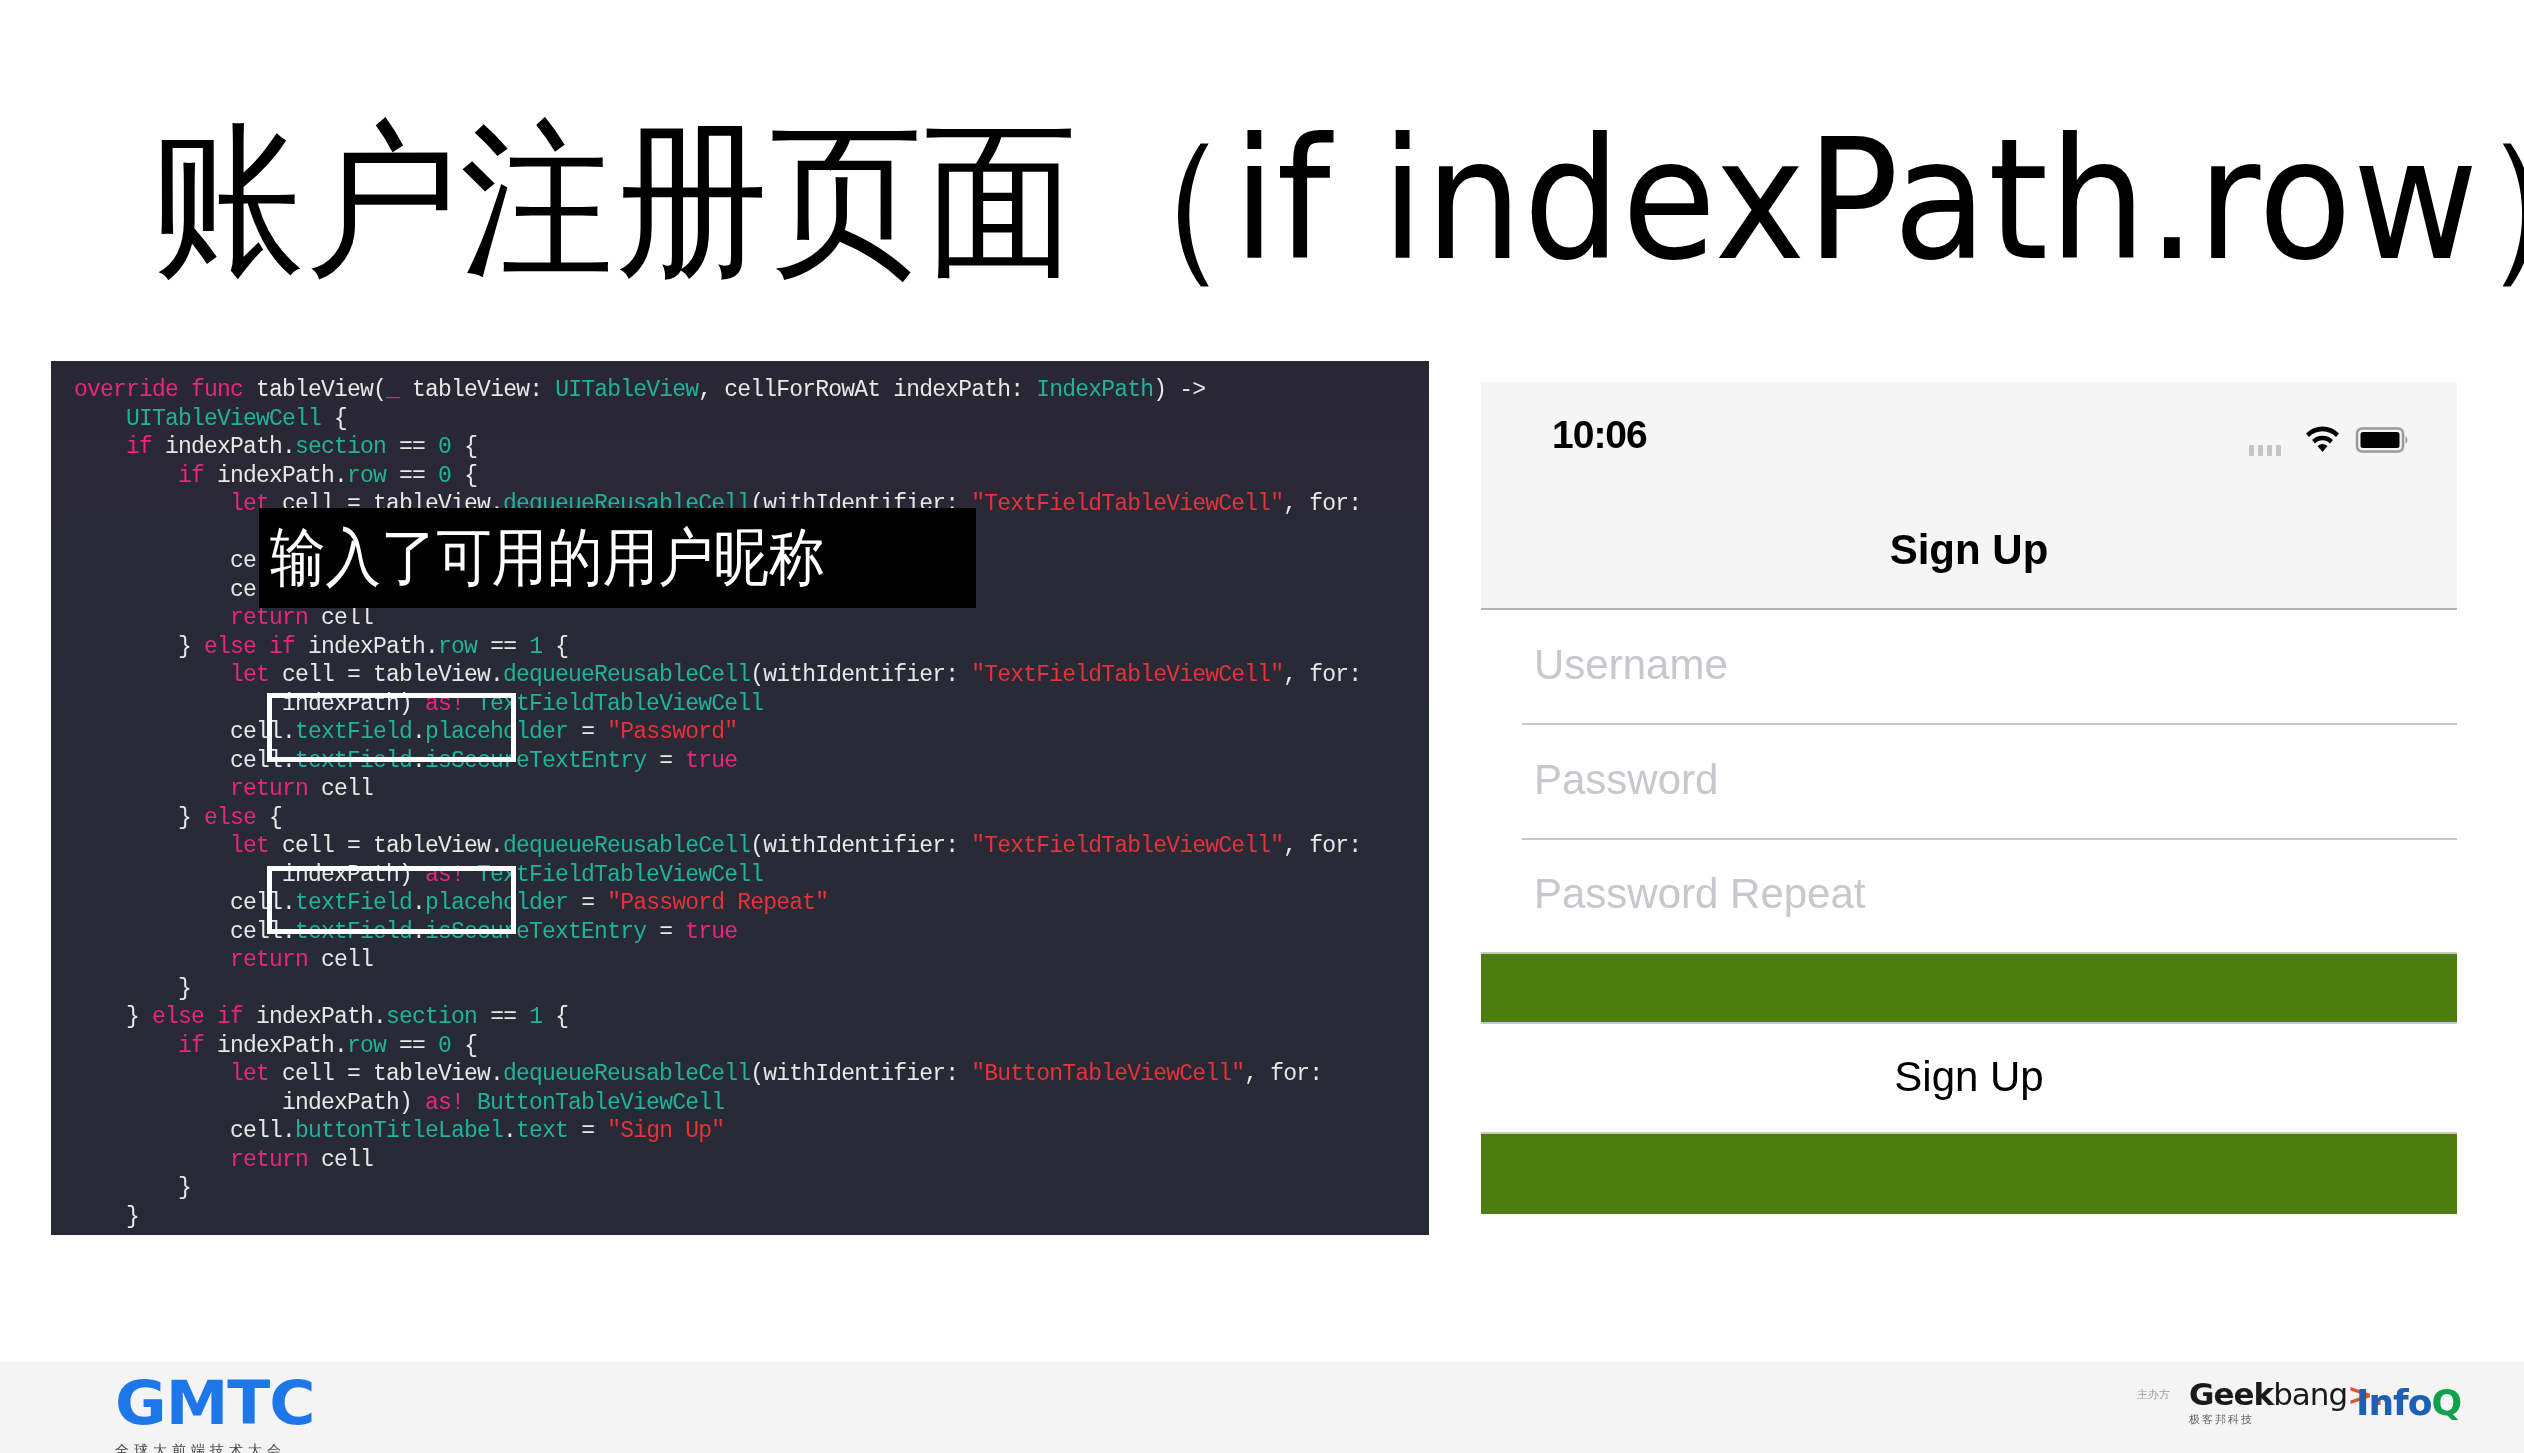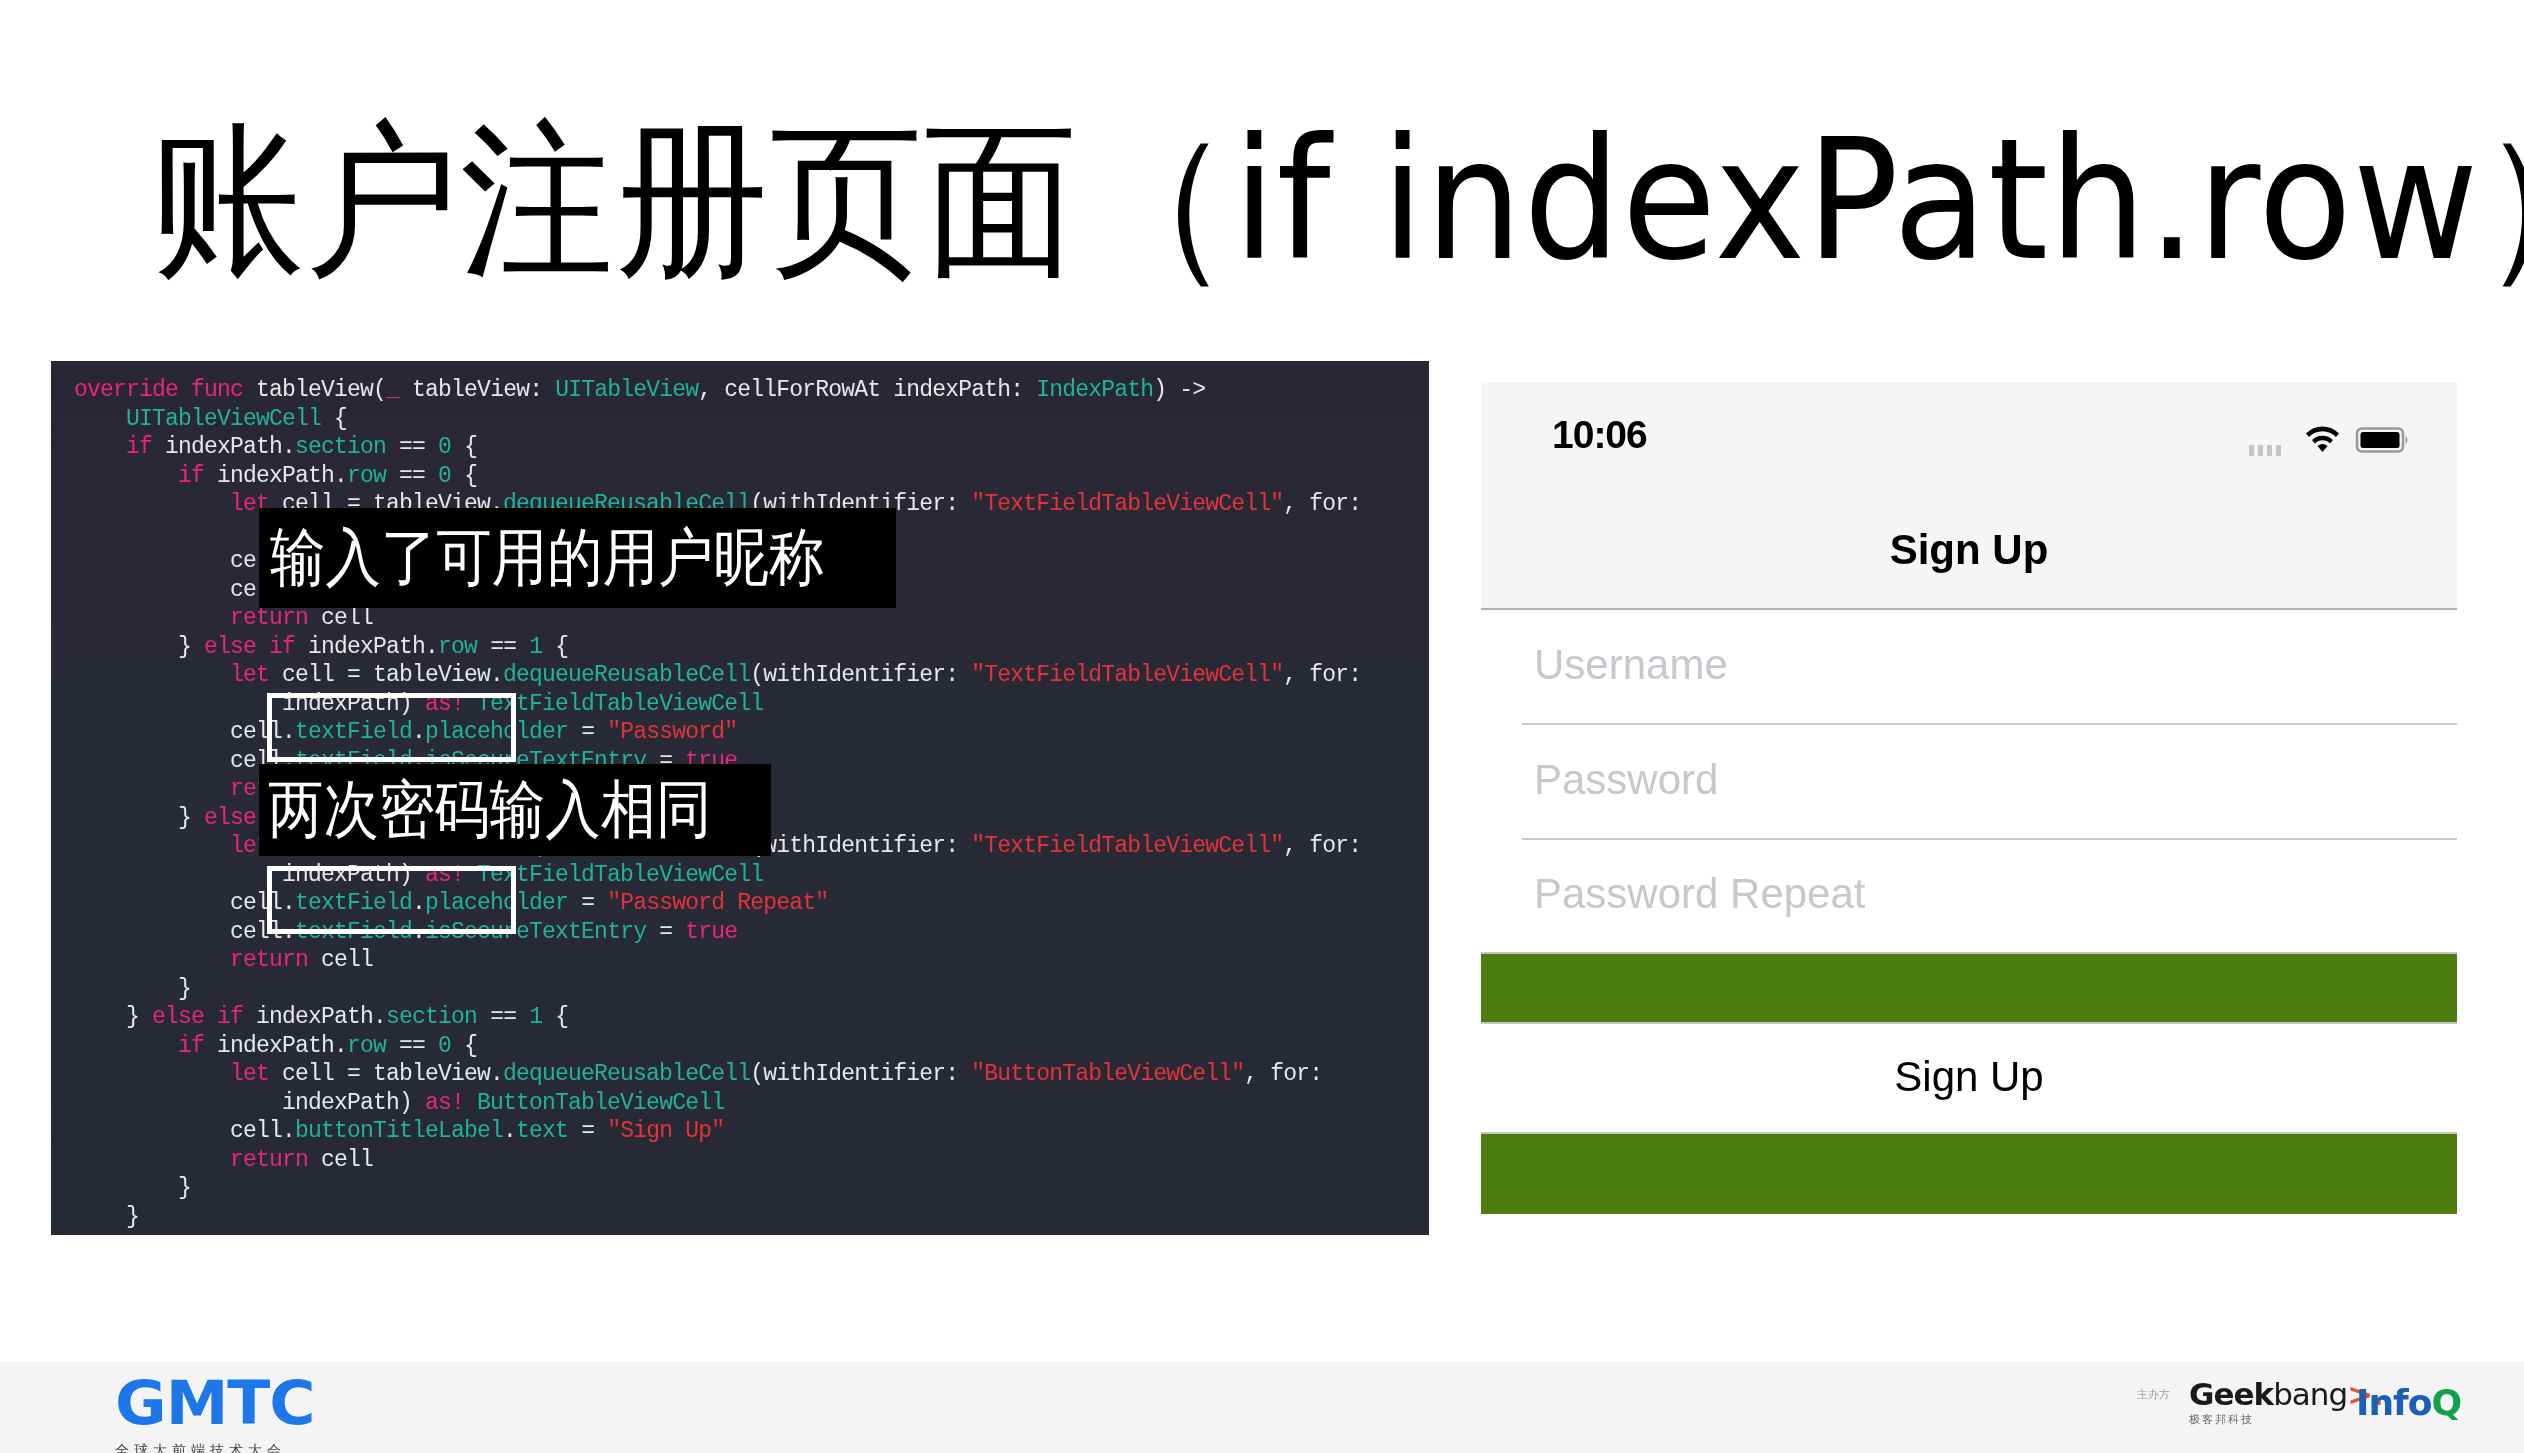--- a/index.html
+++ b/index.html
@@ -8,21 +8,21 @@
   .code-panel{position:absolute;left:51px;top:361px;width:1378px;height:874px;background:#282a36;background:linear-gradient(180deg,#2a2734 0%,#282a36 40%,#272935 100%);overflow:hidden;}
   .code{position:absolute;left:23px;top:15px;margin:0;font-family:"Liberation Mono","DejaVu Sans Mono",monospace;font-size:23px;line-height:28.5px;color:#e6e6e6;white-space:pre;letter-spacing:-0.8px;}
   .code .kw{color:#e8267f;}
   .code .ty{color:#20b39b;}
   .code .fn{color:#20b39b;}
   .code .num{color:#20b39b;}
   .code .str{color:#e5323b;}
   .code .pl{color:#e8e8e8;}
   .overlay{position:absolute;background:#000;color:#fff;font-family:"DejaVu Sans","Liberation Sans",sans-serif;white-space:nowrap;box-sizing:border-box;display:flex;align-items:center;}
   .overlay span{display:inline-block;transform:scaleX(0.88);transform-origin:left center;}
-  .ov1{left:208px;top:147px;width:637px;height:100px;font-size:63px;padding-left:11px;}
+  .ov1{left:208px;top:147px;width:717px;height:100px;font-size:63px;padding-left:11px;}
   .ov2{left:208px;top:403px;width:512px;height:92px;font-size:63px;padding-left:9px;}
   .hbox{position:absolute;border:5px solid #ffffff;box-sizing:border-box;}
   .hb1{left:216px;top:332px;width:249px;height:69px;}
   .hb2{left:216px;top:505px;width:249px;height:68px;}
 
   .phone{position:absolute;left:1481px;top:382px;width:976px;height:832px;background:#4d7c0f;overflow:hidden;font-family:"Liberation Sans",sans-serif;}
   .navbar{position:absolute;left:0;top:0;width:100%;height:228px;background:#f5f5f6;border-bottom:2.5px solid #b2b2b2;box-sizing:border-box;}
   .status-time{position:absolute;left:71px;top:31px;font-size:39px;font-weight:bold;color:#000;letter-spacing:-1px;}
   .signal{position:absolute;left:768px;top:63px;display:flex;gap:4px;align-items:flex-end;}
   .signal i{display:block;width:5px;height:11px;background:#c4c4c4;border-radius:1px;}
@@ -56,23 +56,20 @@
 <div class="title">账户注册页面（if indexPath.row）</div>
 
 <div class="code-panel">
   <pre class="code" id="code"><div><span class="kw">override</span><span class="pl"> </span><span class="kw">func</span><span class="pl"> tableView(</span><span class="kw">_</span><span class="pl"> tableView: </span><span class="ty">UITableView</span><span class="pl">, cellForRowAt indexPath: </span><span class="ty">IndexPath</span><span class="pl">) -&gt;</span></div><div><span class="pl">    </span><span class="ty">UITableViewCell</span><span class="pl"> {</span></div><div><span class="pl">    </span><span class="kw">if</span><span class="pl"> indexPath.</span><span class="fn">section</span><span class="pl"> == </span><span class="num">0</span><span class="pl"> {</span></div><div><span class="pl">        </span><span class="kw">if</span><span class="pl"> indexPath.</span><span class="fn">row</span><span class="pl"> == </span><span class="num">0</span><span class="pl"> {</span></div><div><span class="pl">            </span><span class="kw">let</span><span class="pl"> cell = tableView.</span><span class="fn">dequeueReusableCell</span><span class="pl">(withIdentifier: </span><span class="str">"TextFieldTableViewCell"</span><span class="pl">, for:</span></div><div><span class="pl">                indexPath) </span><span class="kw">as!</span><span class="pl"> </span><span class="ty">TextFieldTableViewCell</span></div><div><span class="pl">            cell.</span><span class="fn">textField</span><span class="pl">.</span><span class="fn">placeholder</span><span class="pl"> = </span><span class="str">"Username"</span></div><div><span class="pl">            cell.</span><span class="fn">textField</span><span class="pl">.</span><span class="fn">isSecureTextEntry</span><span class="pl"> = </span><span class="kw">false</span></div><div><span class="pl">            </span><span class="kw">return</span><span class="pl"> cell</span></div><div><span class="pl">        } </span><span class="kw">else</span><span class="pl"> </span><span class="kw">if</span><span class="pl"> indexPath.</span><span class="fn">row</span><span class="pl"> == </span><span class="num">1</span><span class="pl"> {</span></div><div><span class="pl">            </span><span class="kw">let</span><span class="pl"> cell = tableView.</span><span class="fn">dequeueReusableCell</span><span class="pl">(withIdentifier: </span><span class="str">"TextFieldTableViewCell"</span><span class="pl">, for:</span></div><div><span class="pl">                indexPath) </span><span class="kw">as!</span><span class="pl"> </span><span class="ty">TextFieldTableViewCell</span></div><div><span class="pl">            cell.</span><span class="fn">textField</span><span class="pl">.</span><span class="fn">placeholder</span><span class="pl"> = </span><span class="str">"Password"</span></div><div><span class="pl">            cell.</span><span class="fn">textField</span><span class="pl">.</span><span class="fn">isSecureTextEntry</span><span class="pl"> = </span><span class="kw">true</span></div><div><span class="pl">            </span><span class="kw">return</span><span class="pl"> cell</span></div><div><span class="pl">        } </span><span class="kw">else</span><span class="pl"> {</span></div><div><span class="pl">            </span><span class="kw">let</span><span class="pl"> cell = tableView.</span><span class="fn">dequeueReusableCell</span><span class="pl">(withIdentifier: </span><span class="str">"TextFieldTableViewCell"</span><span class="pl">, for:</span></div><div><span class="pl">                indexPath) </span><span class="kw">as!</span><span class="pl"> </span><span class="ty">TextFieldTableViewCell</span></div><div><span class="pl">            cell.</span><span class="fn">textField</span><span class="pl">.</span><span class="fn">placeholder</span><span class="pl"> = </span><span class="str">"Password Repeat"</span></div><div><span class="pl">            cell.</span><span class="fn">textField</span><span class="pl">.</span><span class="fn">isSecureTextEntry</span><span class="pl"> = </span><span class="kw">true</span></div><div><span class="pl">            </span><span class="kw">return</span><span class="pl"> cell</span></div><div><span class="pl">        }</span></div><div><span class="pl">    } </span><span class="kw">else</span><span class="pl"> </span><span class="kw">if</span><span class="pl"> indexPath.</span><span class="fn">section</span><span class="pl"> == </span><span class="num">1</span><span class="pl"> {</span></div><div><span class="pl">        </span><span class="kw">if</span><span class="pl"> indexPath.</span><span class="fn">row</span><span class="pl"> == </span><span class="num">0</span><span class="pl"> {</span></div><div><span class="pl">            </span><span class="kw">let</span><span class="pl"> cell = tableView.</span><span class="fn">dequeueReusableCell</span><span class="pl">(withIdentifier: </span><span class="str">"ButtonTableViewCell"</span><span class="pl">, for:</span></div><div><span class="pl">                indexPath) </span><span class="kw">as!</span><span class="pl"> </span><span class="ty">ButtonTableViewCell</span></div><div><span class="pl">            cell.</span><span class="fn">buttonTitleLabel</span><span class="pl">.</span><span class="fn">text</span><span class="pl"> = </span><span class="str">"Sign Up"</span></div><div><span class="pl">            </span><span class="kw">return</span><span class="pl"> cell</span></div><div><span class="pl">        }</span></div><div><span class="pl">    }</span></div></pre>
 
   <div class="hbox hb1"></div>
   <div class="hbox hb2"></div>
 
   <div class="overlay ov1">
     <span>输入了可用的用户昵称</span>
-  </div>
-  <div class="overlay ov2">
-    <span>两次密码输入相同</span>
   </div>
 </div>
 
 <div class="phone">
   <div class="navbar">
     <div class="status-time">10:06</div>
     <div class="signal">
         <i></i>
         <i></i>
         <i></i>

